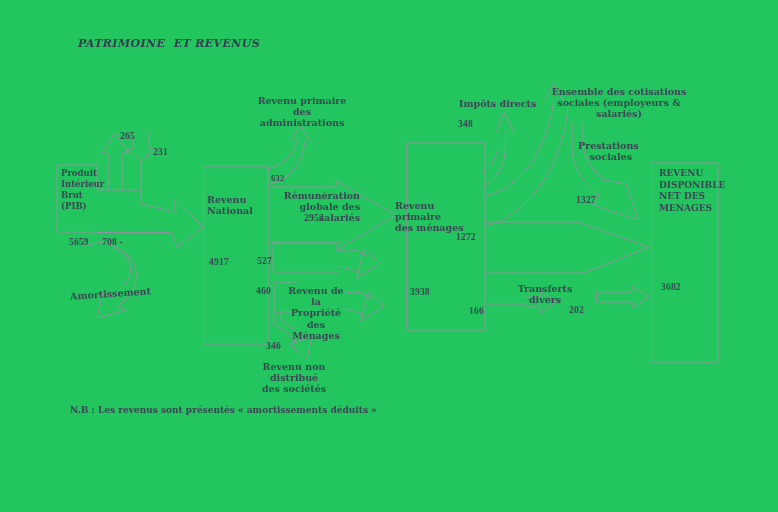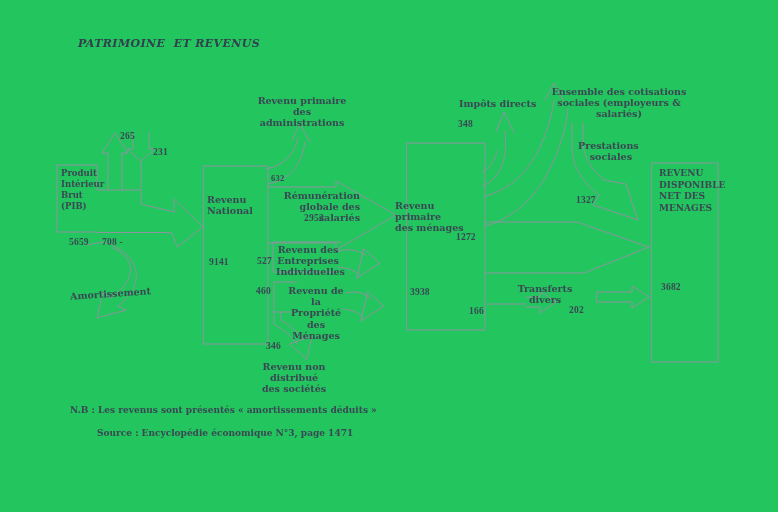--- a/index.html
+++ b/index.html
@@ -131,34 +131,31 @@
   <div class="lbl small boxlbl" style="left:61px;top:168px;width:38px;">Produit
 Intérieur
 Brut
 (PIB)</div>
   <div class="lbl num" style="left:69px;top:237px;">5659</div>
   <div class="lbl num" style="left:102px;top:237px;">708 -</div>
   <div class="lbl tilt" style="left:70px;top:288px;">Amortissement</div>
 
   <div class="lbl" style="left:207px;top:194px;">Revenu
 National</div>
-  <div class="lbl num" style="left:209px;top:257px;">9141</div>
+  <div class="lbl num" style="left:209px;top:257px;">4917</div>
 
   <div class="lbl" style="left:252px;top:95px;width:100px;text-align:center;">Revenu primaire
 des administrations</div>
   <div class="lbl num small" style="left:271px;top:164px;margin-top:9px;">632</div>
 
   <div class="lbl" style="left:268px;top:190px;width:92px;text-align:right;">Rémunération
 globale des salariés</div>
   <div class="lbl num" style="left:268px;top:213px;width:92px;text-align:center;">2952</div>
 
   <div class="lbl num" style="left:257px;top:256px;">527</div>
-  <div class="lbl" style="left:276px;top:244px;width:64px;text-align:center;">Revenu des
-Entreprises
-Individuelles</div>
 
   <div class="lbl num" style="left:256px;top:286px;">460</div>
   <div class="lbl" style="left:284px;top:285px;width:64px;text-align:center;">Revenu de la
 Propriété des
 Ménages</div>
 
   <div class="lbl num" style="left:266px;top:341px;">346</div>
   <div class="lbl" style="left:246px;top:361px;width:96px;text-align:center;">Revenu non distribué
 des sociétés</div>
 
@@ -181,15 +178,14 @@
 divers</div>
   <div class="lbl num" style="left:569px;top:305px;">202</div>
 
   <div class="lbl boxlbl" style="left:659px;top:168px;width:58px;font-size:9px;">REVENU
 DISPONIBLE
 NET DES
 MENAGES</div>
   <div class="lbl num" style="left:661px;top:282px;">3682</div>
 
   <div class="lbl note" style="left:70px;top:405px;">N.B : Les revenus sont présentés « amortissements déduits »</div>
-  <div class="lbl note" style="left:97px;top:428px;">Source : Encyclopédie économique N°3, page 1471</div>
 
 </div>
 
 </body></html>

